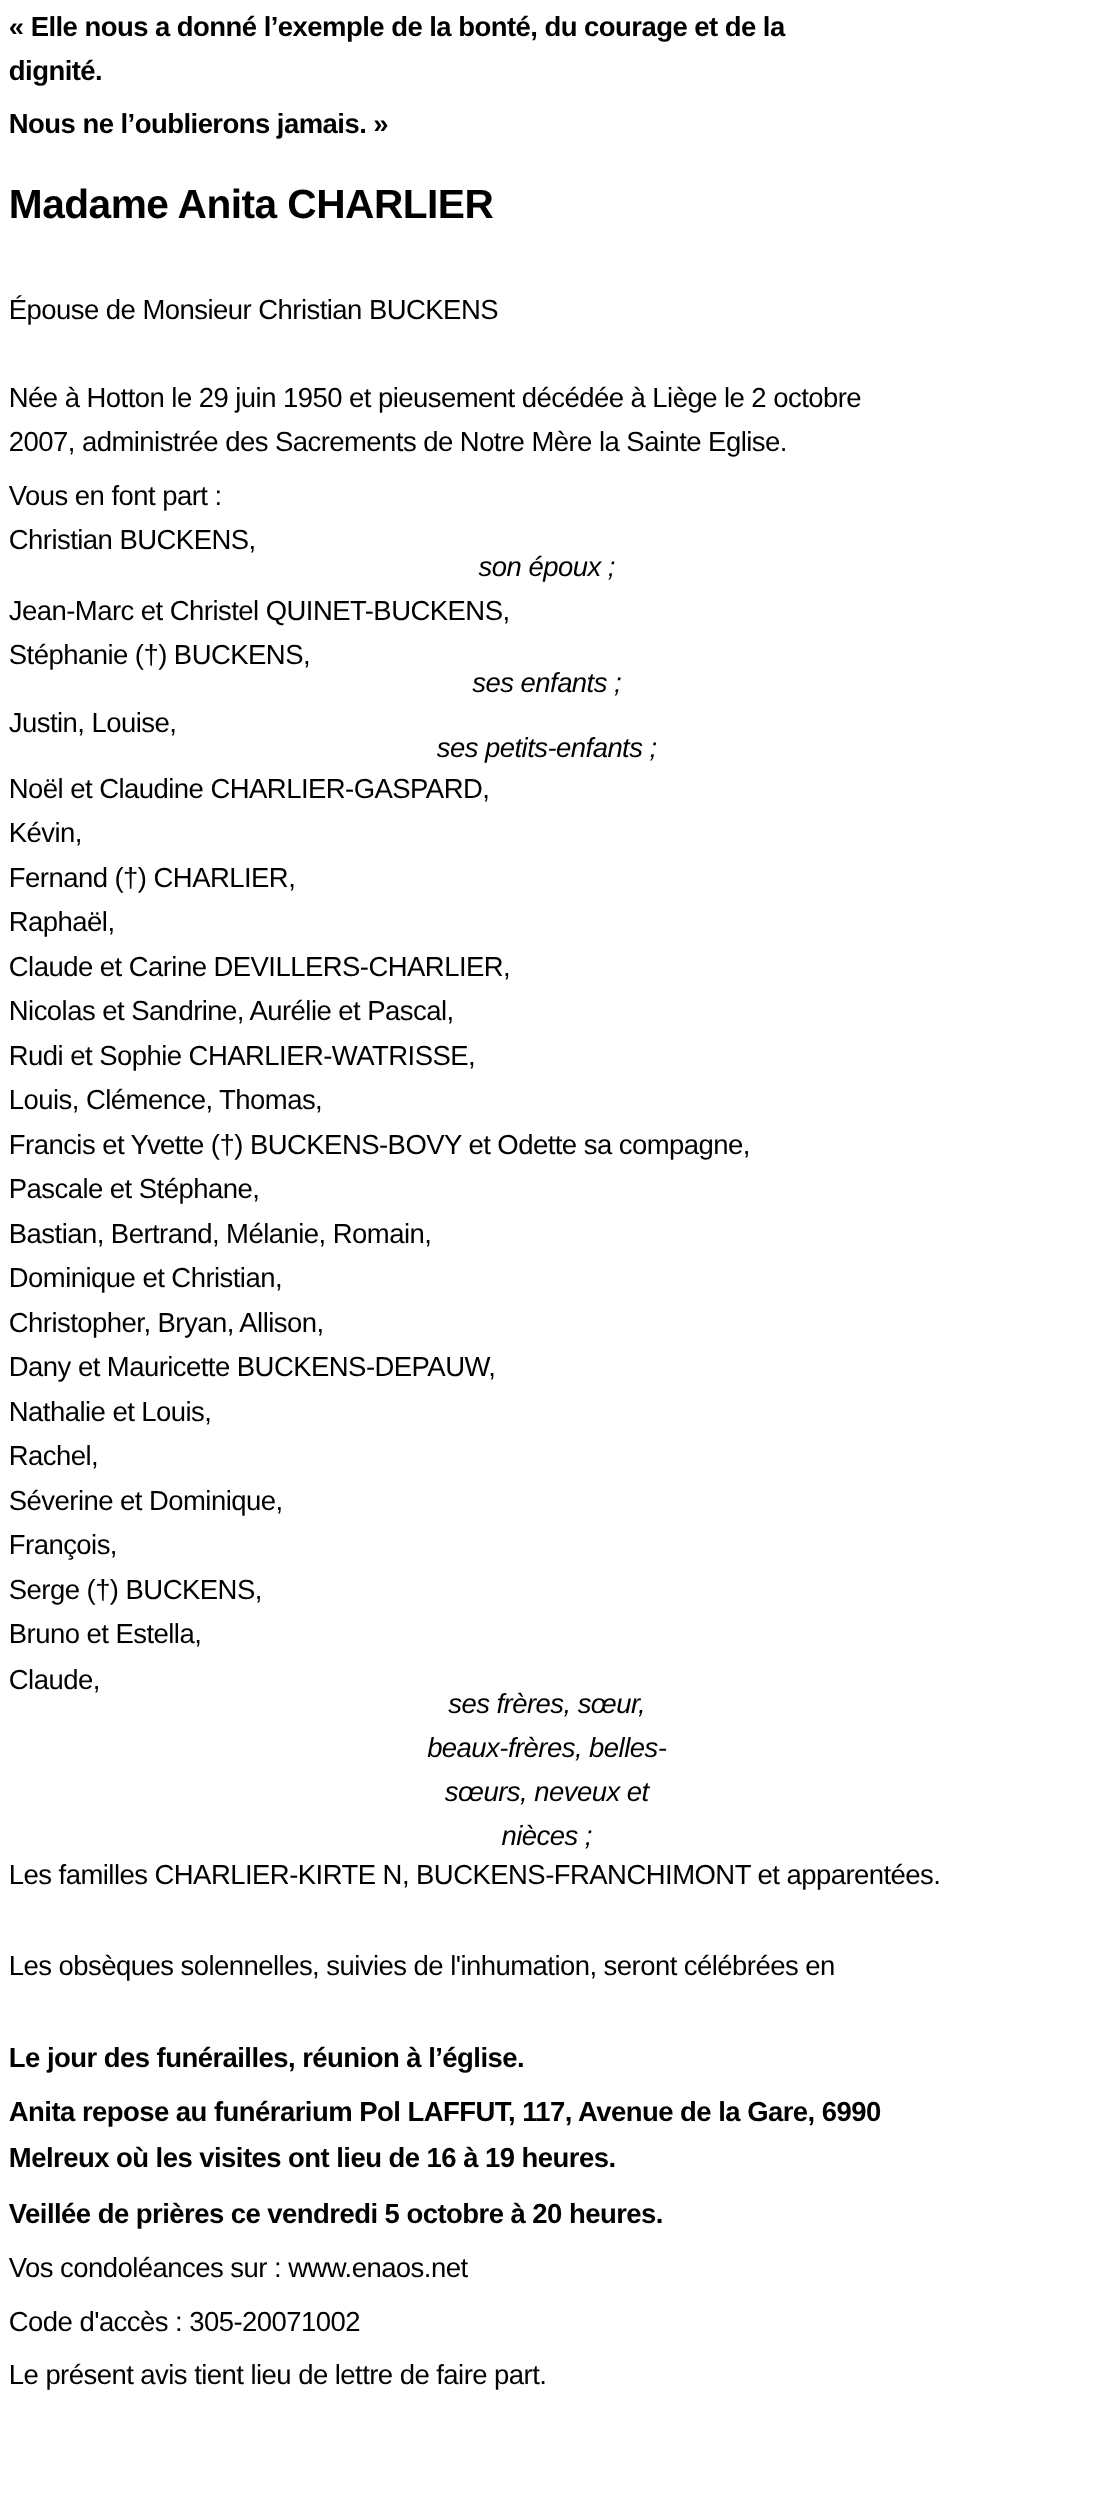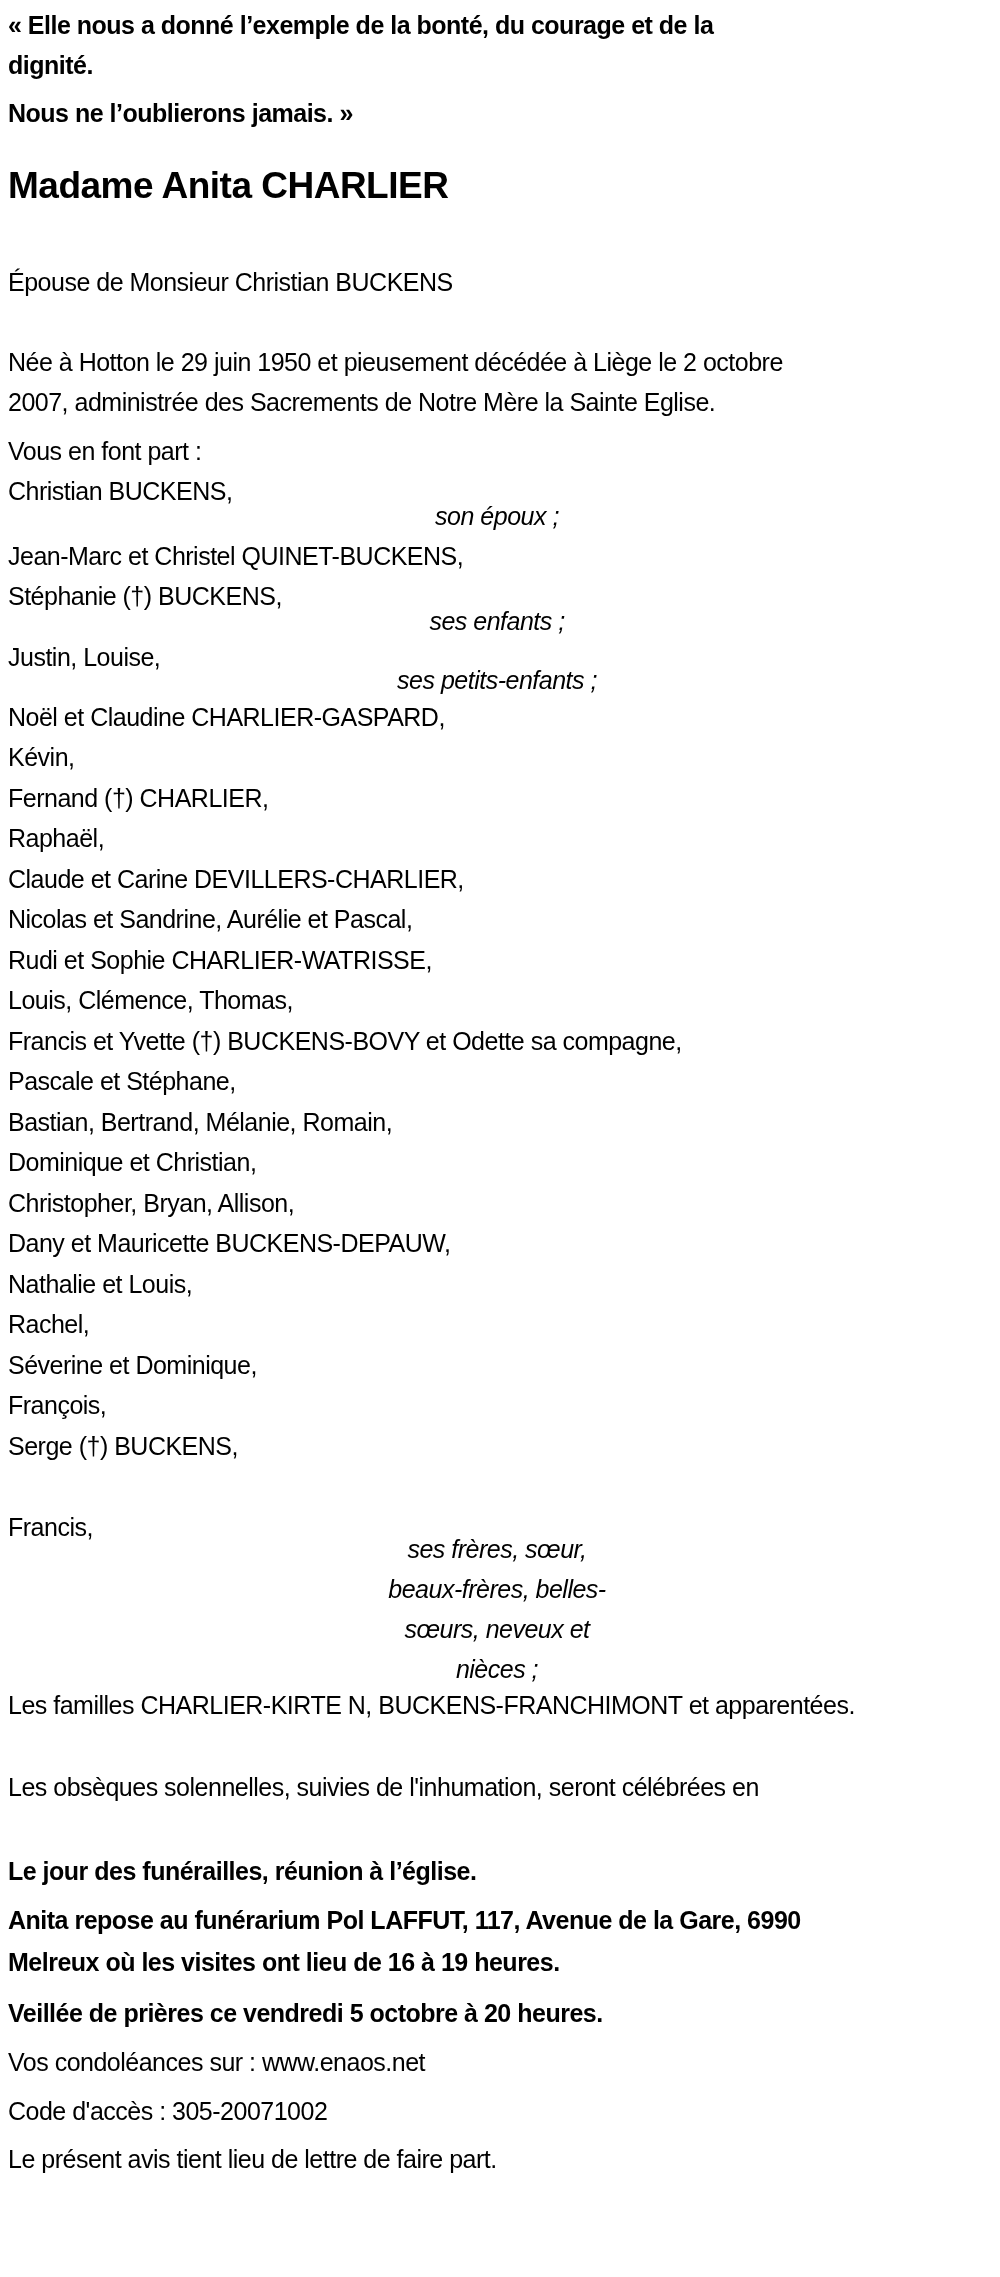--- a/index.html
+++ b/index.html
@@ -66,21 +66,22 @@
   <div class="ln" style="top:1066px">Pascale et Stéphane,</div>
   <div class="ln" style="top:1107px">Bastian, Bertrand, Mélanie, Romain,</div>
   <div class="ln" style="top:1147px">Dominique et Christian,</div>
   <div class="ln" style="top:1188px">Christopher, Bryan, Allison,</div>
   <div class="ln" style="top:1228px">Dany et Mauricette BUCKENS-DEPAUW,</div>
   <div class="ln" style="top:1269px">Nathalie et Louis,</div>
   <div class="ln" style="top:1309px">Rachel,</div>
   <div class="ln" style="top:1350px">Séverine et Dominique,</div>
   <div class="ln" style="top:1390px">François,</div>
   <div class="ln" style="top:1431px">Serge (†) BUCKENS,</div>
-  <div class="ln" style="top:1512px">Francis,</div>
+  <div class="ln" style="top:1471px">Bruno et Estella,</div>
+  <div class="ln" style="top:1512px">Claude,</div>
 
   <div class="ln r i" style="top:1534px">ses frères, sœur,</div>
   <div class="ln r i" style="top:1574px">beaux-frères, belles-</div>
   <div class="ln r i" style="top:1614px">sœurs, neveux et</div>
   <div class="ln r i" style="top:1654px">nièces ;</div>
 
   <div class="ln" style="top:1690px">Les familles CHARLIER-KIRTE N, BUCKENS-FRANCHIMONT et apparentées.</div>
 
   <div class="ln" style="top:1772px">Les obsèques solennelles, suivies de l'inhumation, seront célébrées en</div>
 

